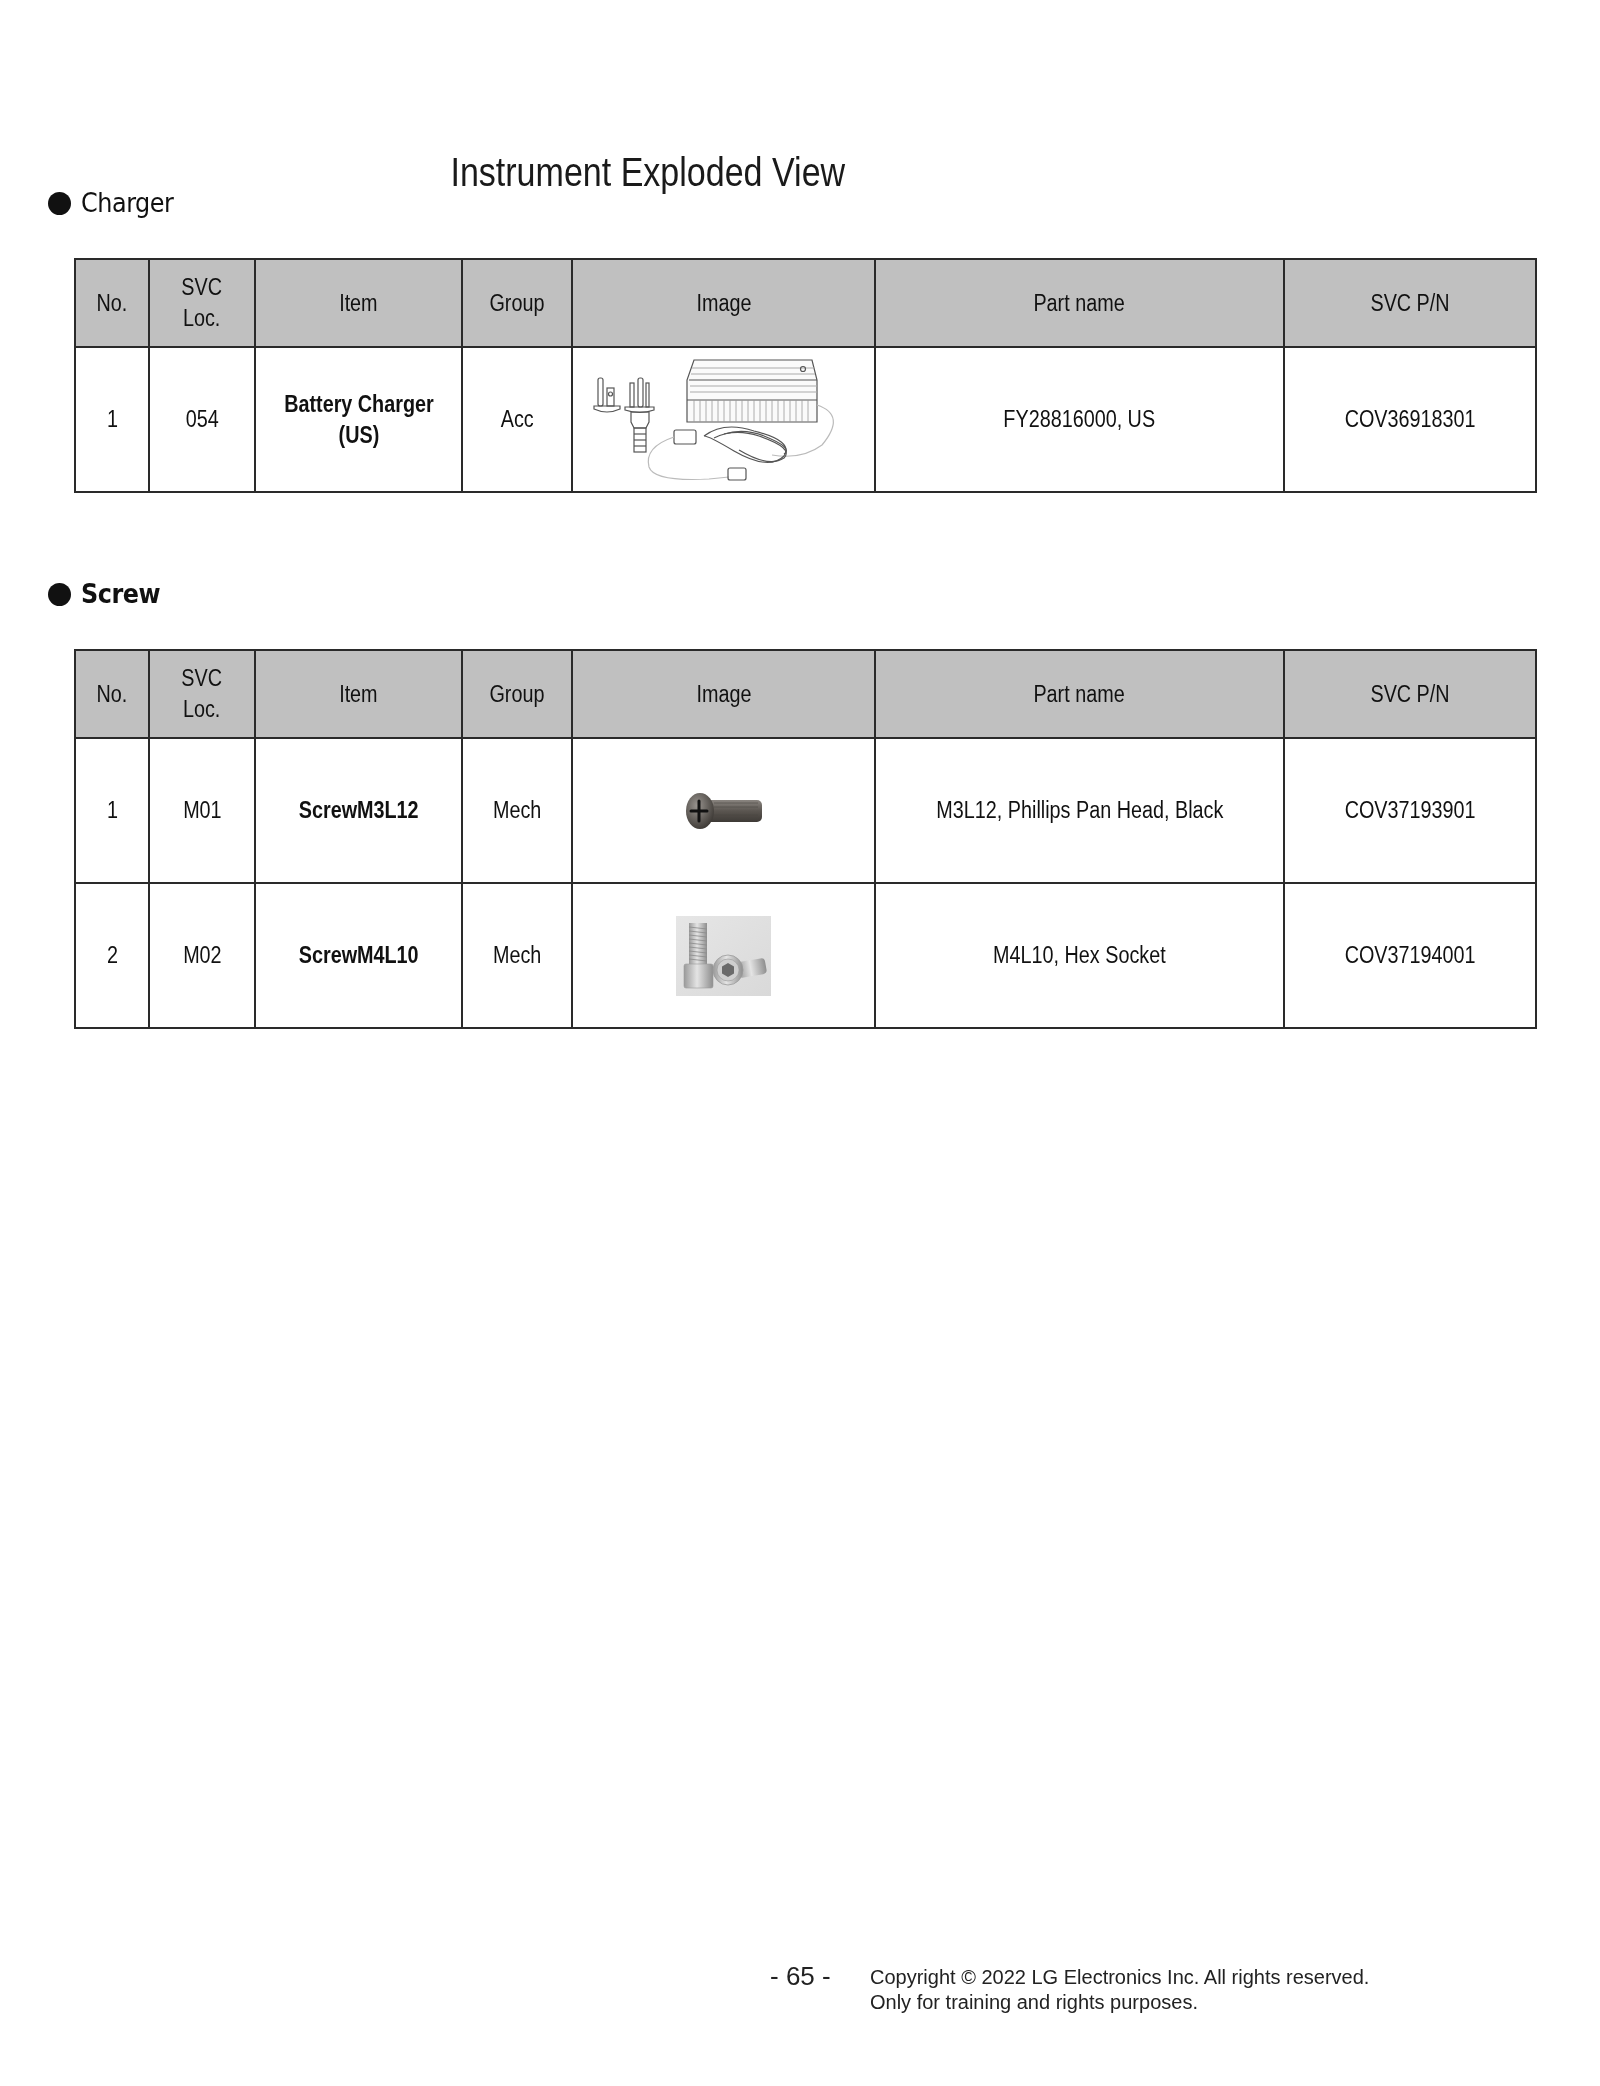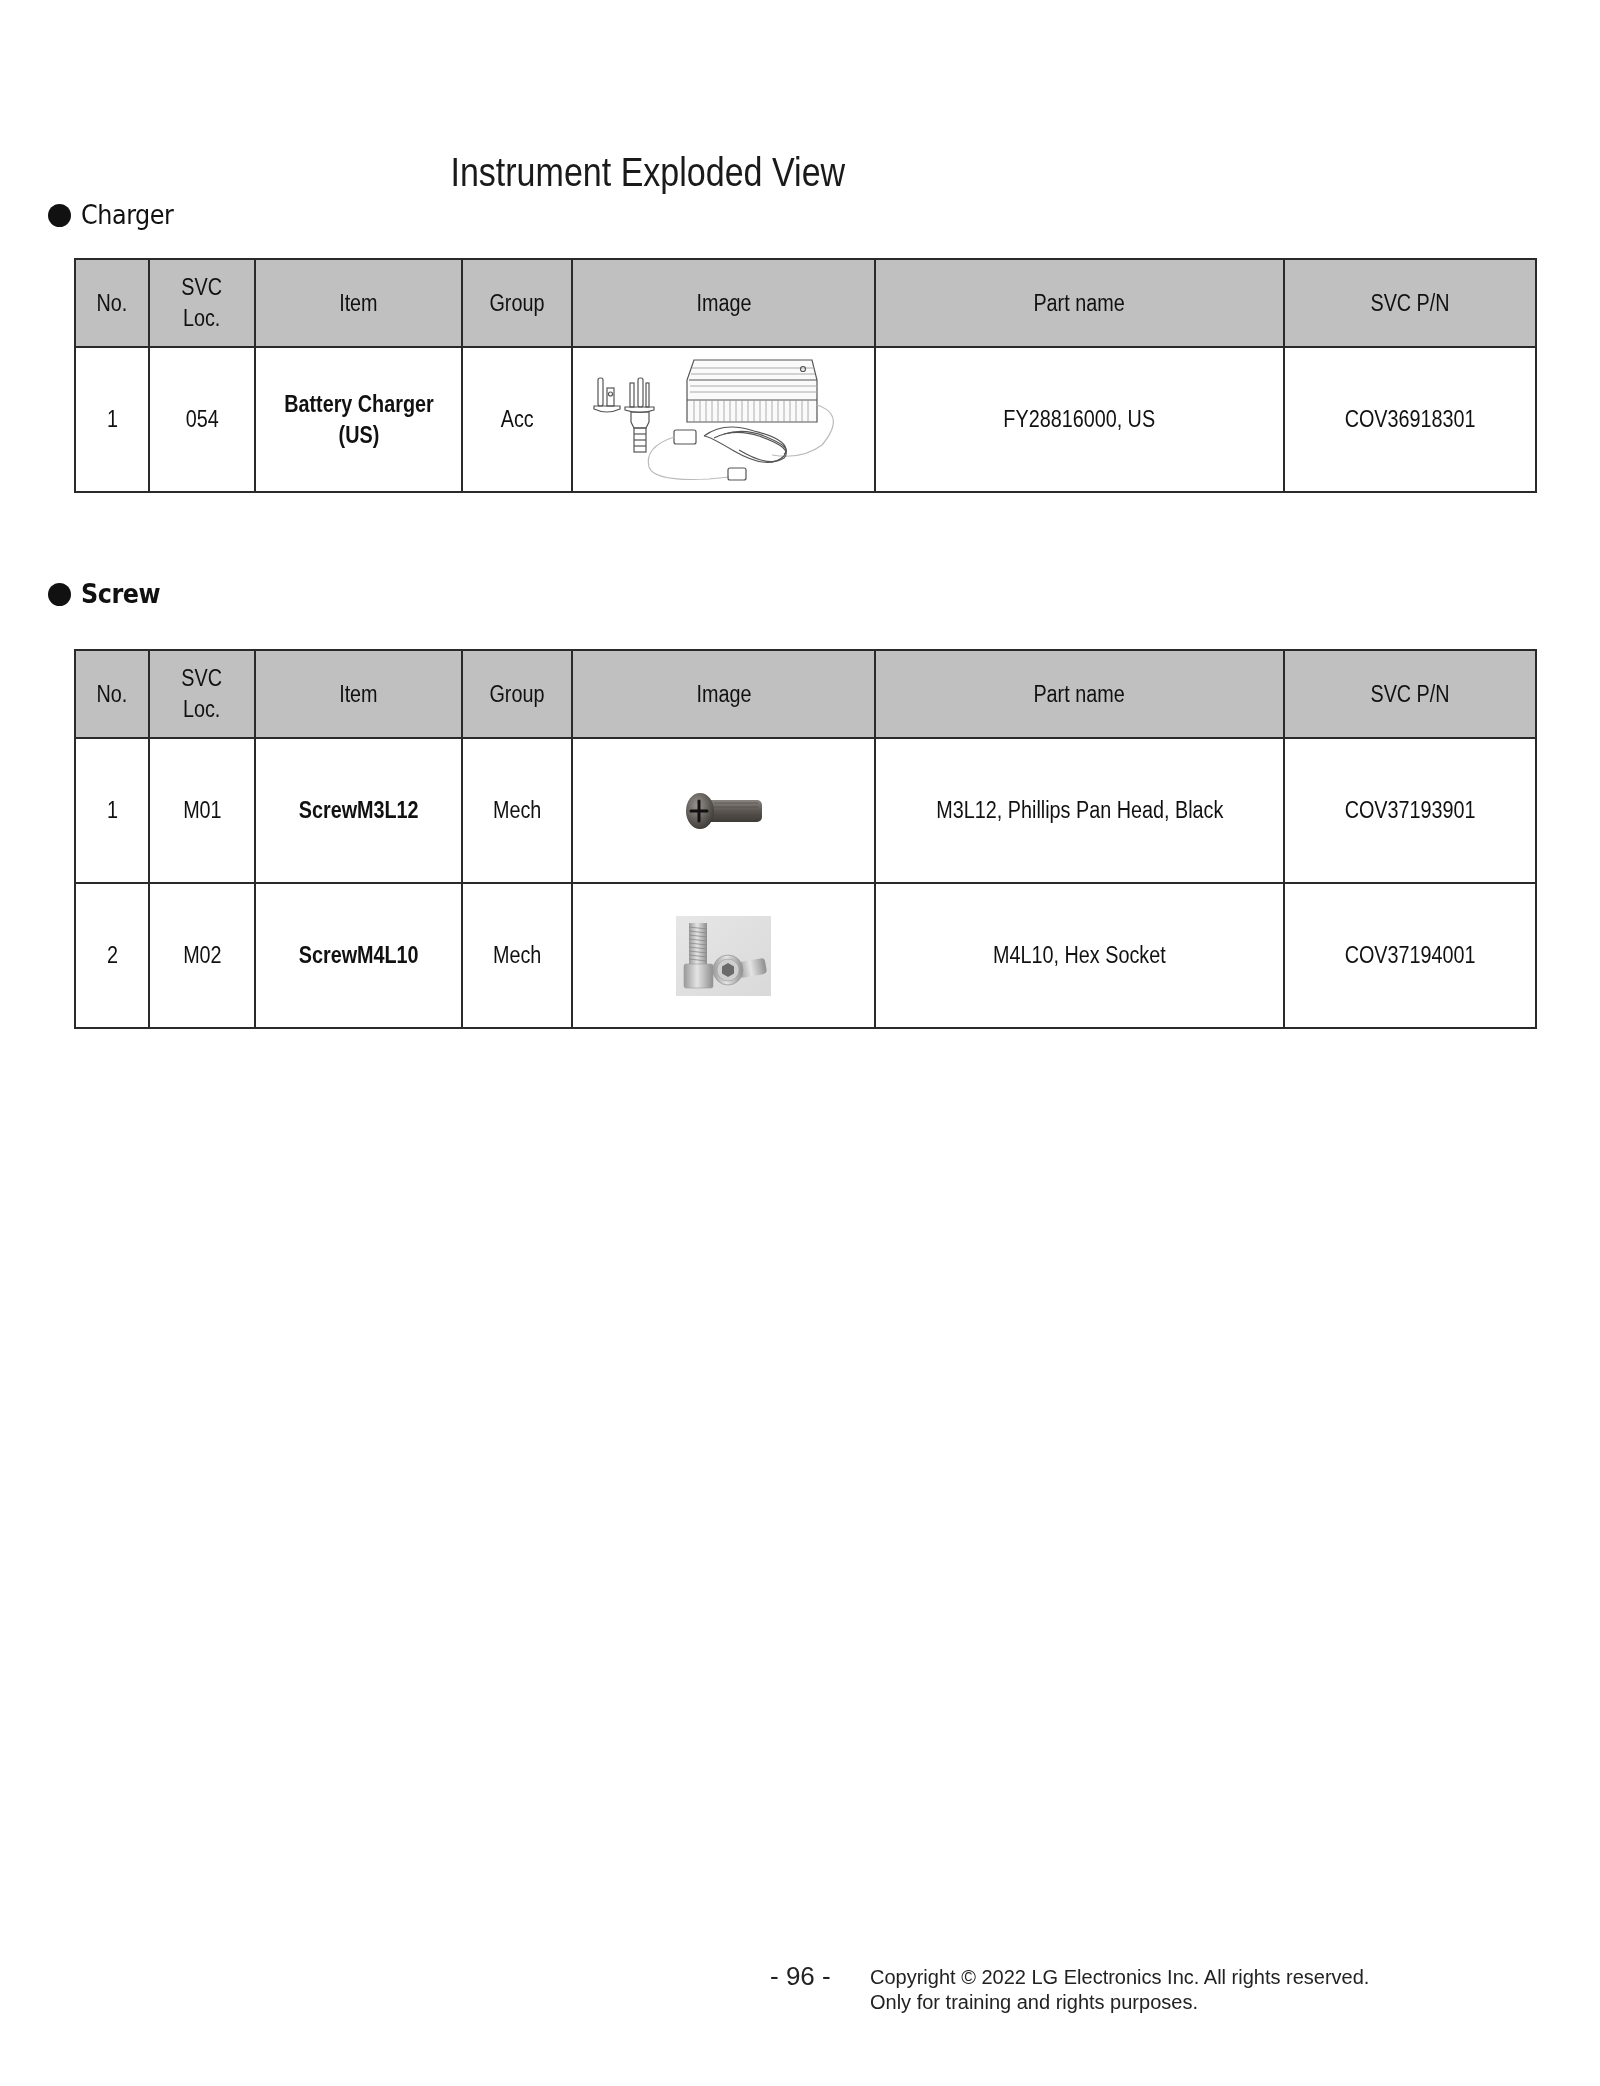--- a/index.html
+++ b/index.html
@@ -42,21 +42,21 @@
   }
   .footer-copy div { white-space: nowrap; }
 </style>
 </head>
 <body>
 
 <div class="page-title">
   <span>Instrument Exploded View</span>
 </div>
 
-<div class="section-heading" style="top:200px;">
+<div class="section-heading" style="top:188px;">
   <span class="bullet"></span>
   <span class="label">Charger</span>
 </div>
 
 <table class="parts" style="top:258px;">
   <colgroup>
     <col style="width:74px">
       <col style="width:106px">
       <col style="width:207px">
       <col style="width:110px">
@@ -243,17 +243,17 @@
           <circle cx="52" cy="54" r="11" fill="#cfcfcf" stroke="#999" stroke-width="0.6"></circle>
           <polygon points="52,47 58,50.5 58,57.5 52,61 46,57.5 46,50.5" fill="#6a6a6a"></polygon>
         </svg>
       </td>
       <td><span class="txt">M4L10, Hex Socket</span></td>
       <td><span class="txt">COV37194001</span></td>
     </tr>
   </tbody>
 </table>
 
-<div class="footer-page">- 96 -</div>
+<div class="footer-page">- 65 -</div>
 <div class="footer-copy">
   <div>Copyright © 2022 LG Electronics Inc. All rights reserved.</div>
   <div>Only for training and rights purposes.</div>
 </div>
 
 </body></html>

